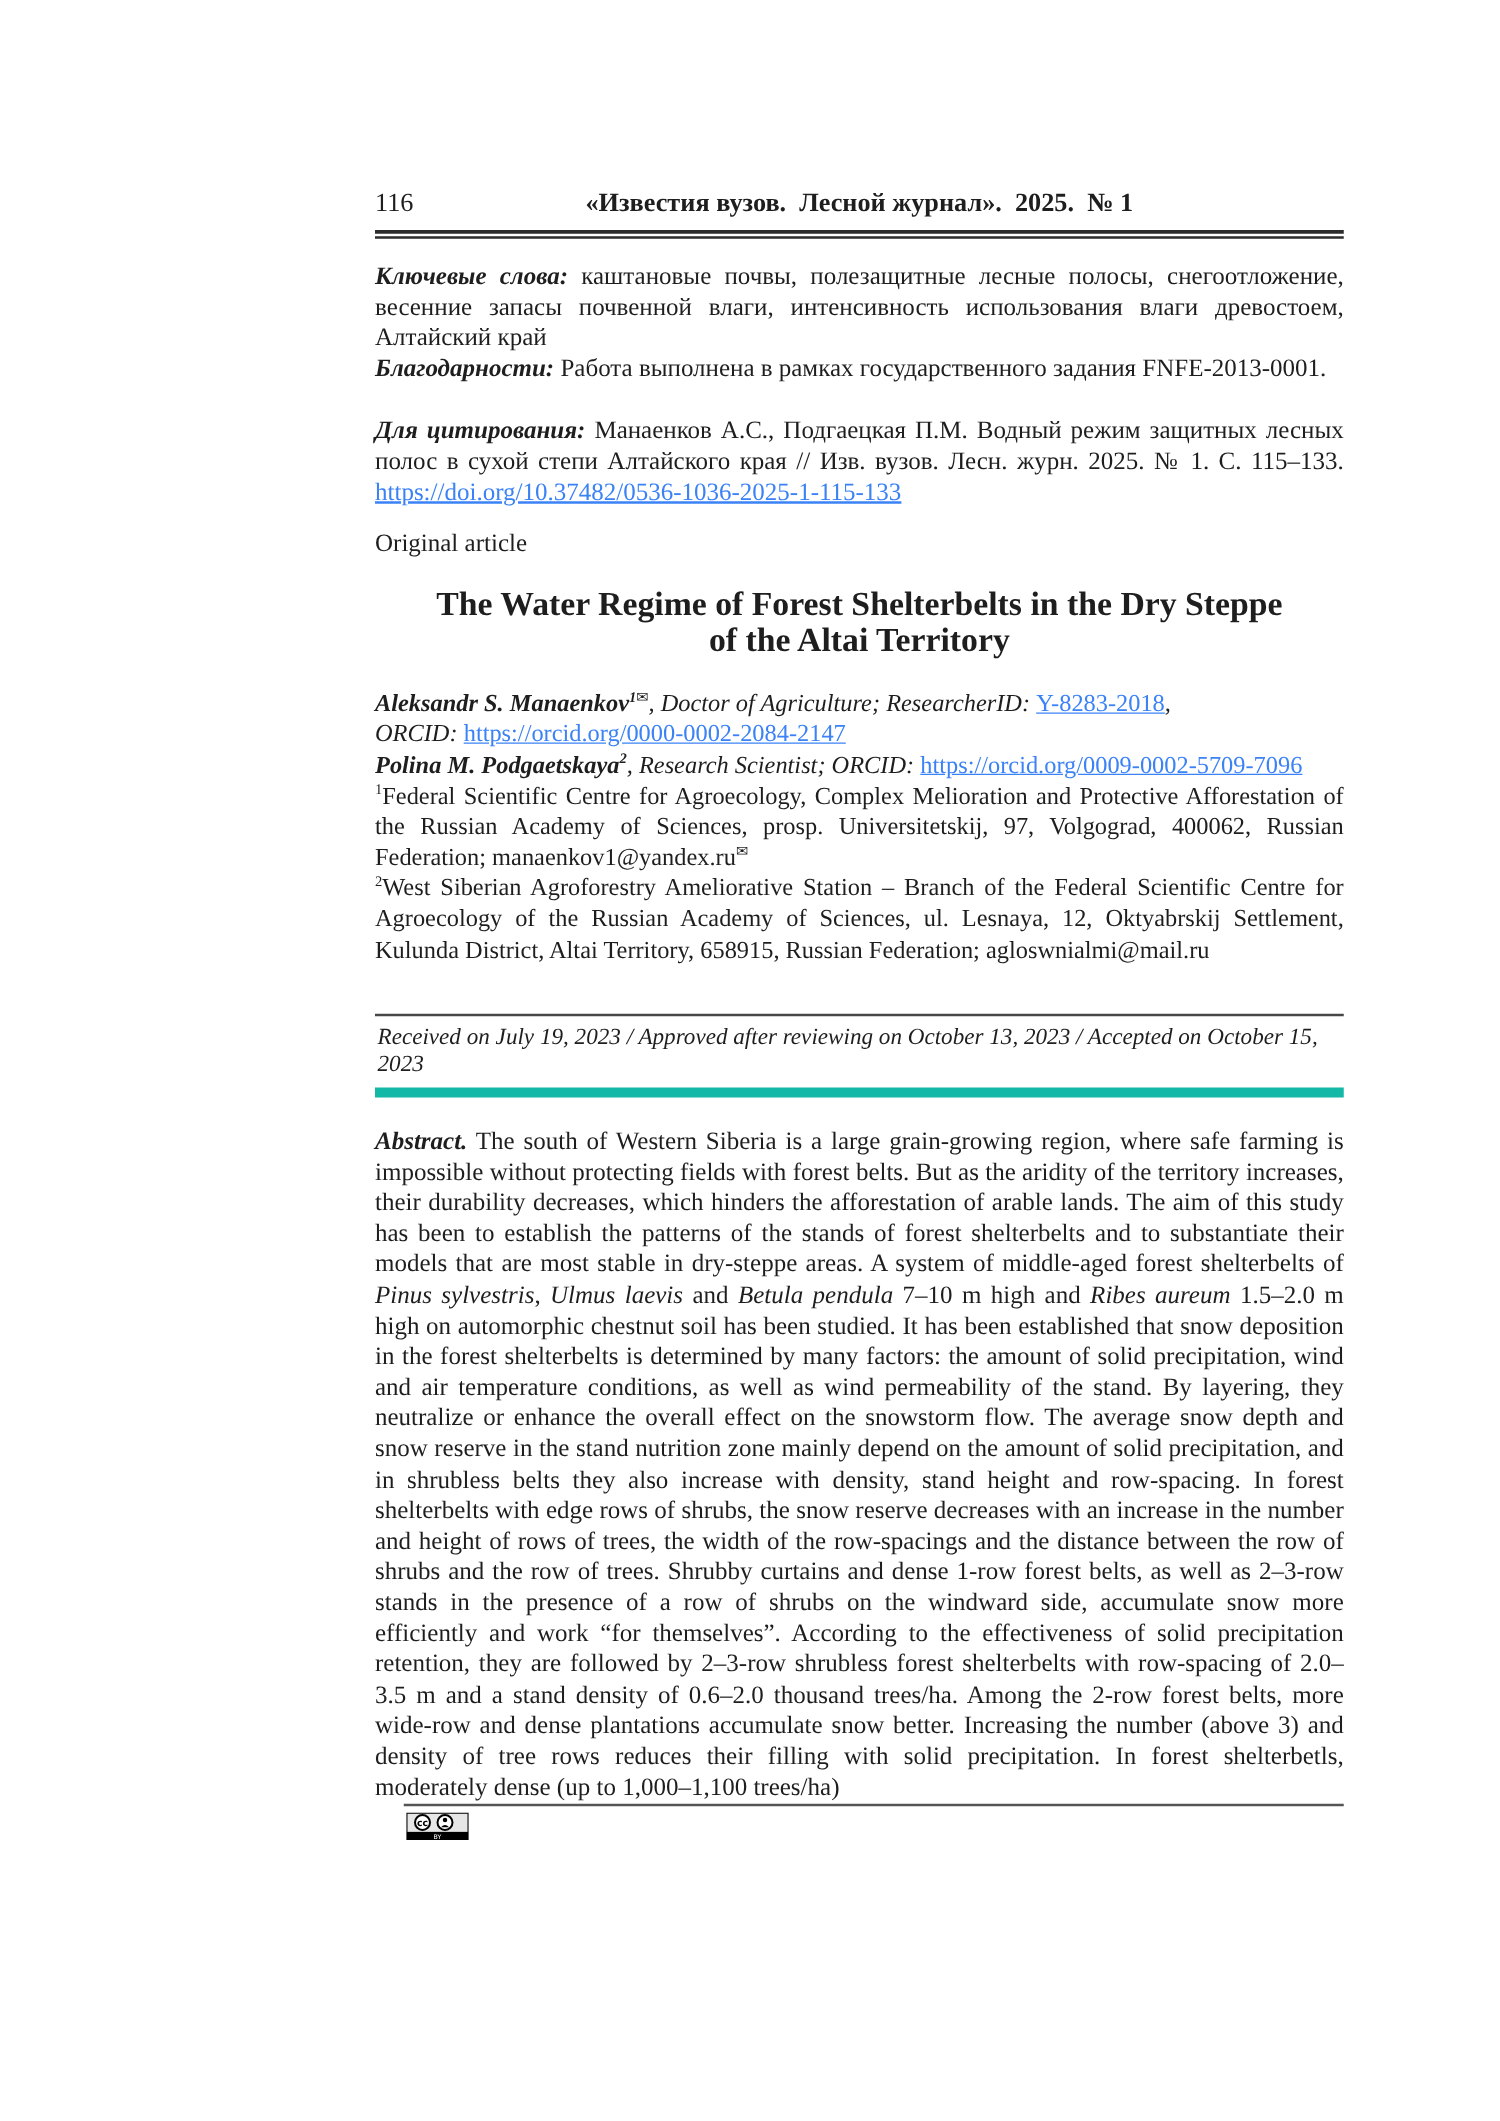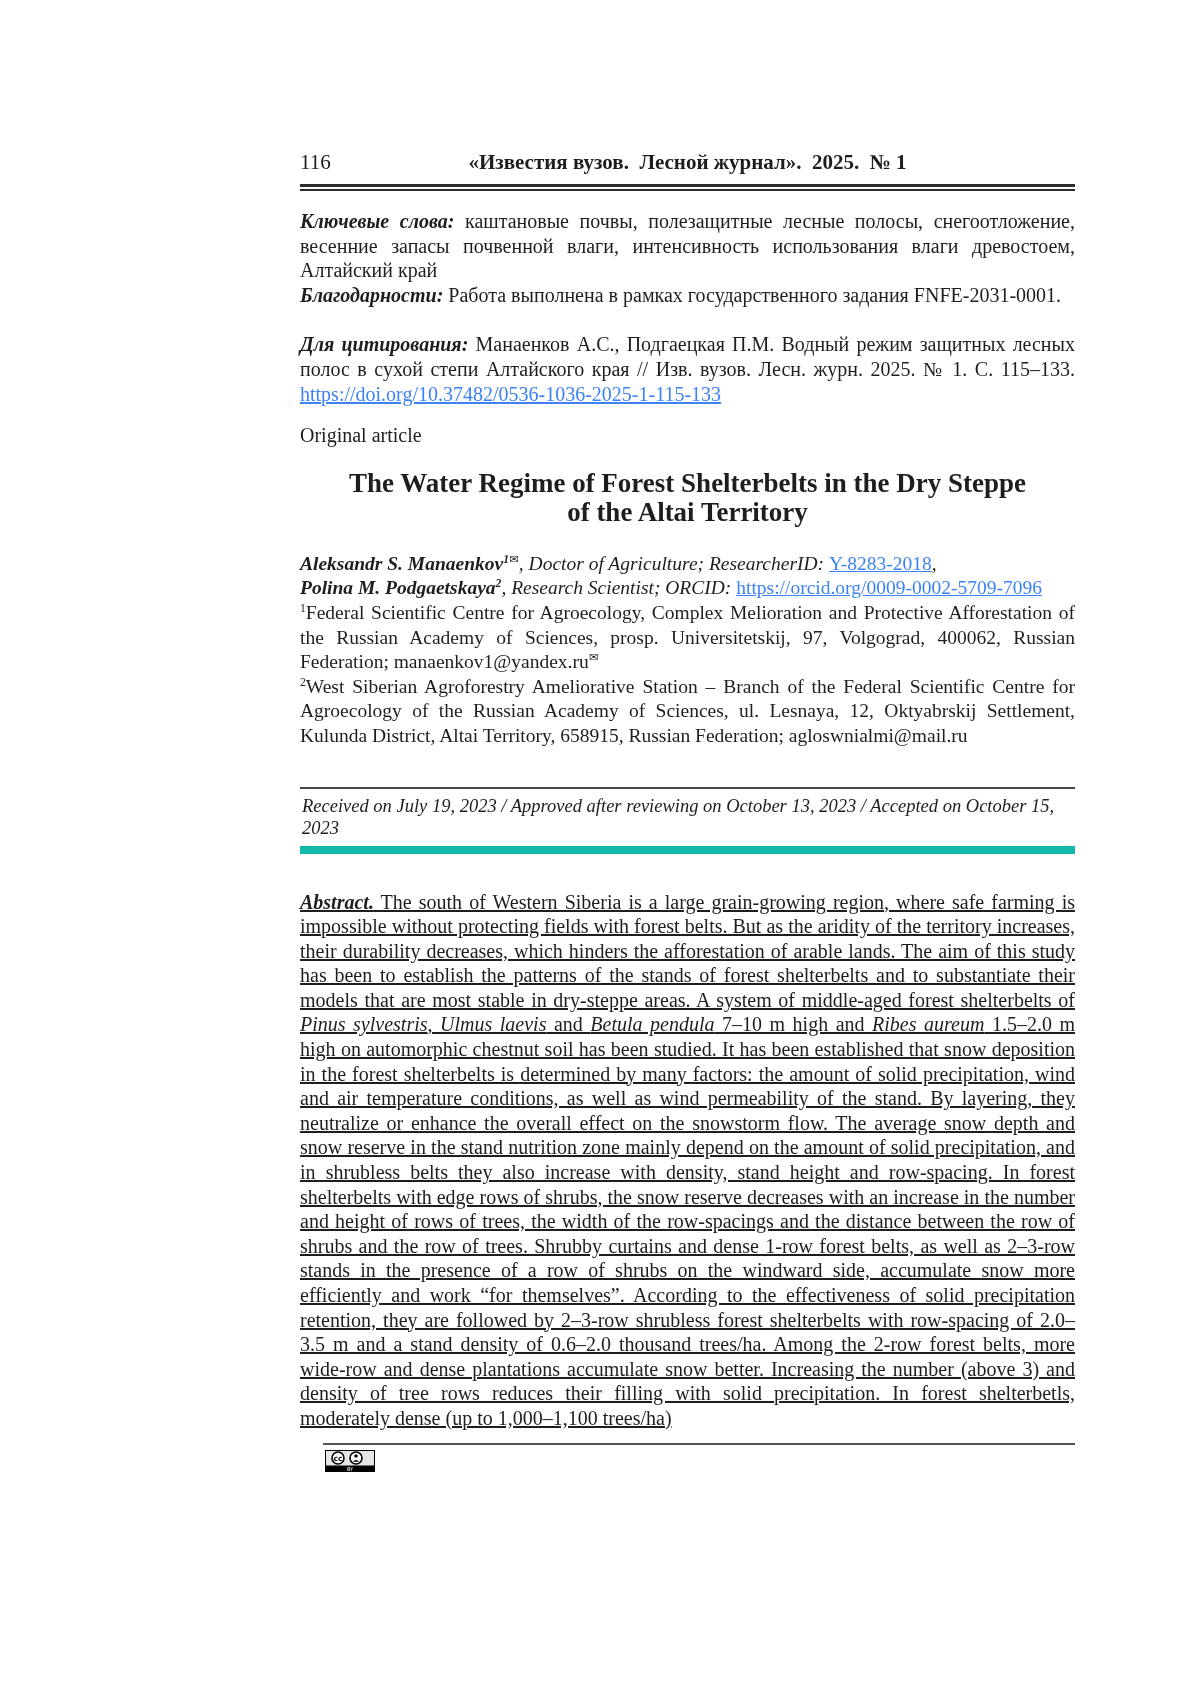--- a/index.html
+++ b/index.html
@@ -21,54 +21,55 @@
   sup { font-size:0.6em; vertical-align:super; line-height:0; }
   .mt-kw { margin-top:18px; }
   .mt-cit { margin-top:25px; }
   .orig { margin-top:17px; text-align:left; }
   .title { margin-top:21px; font-size:27px; line-height:29px; font-weight:bold; text-align:center; }
   .authors { margin-top:25px; }
   .authors p { font-size:19.5px; line-height:24.6px; }
   .received { margin-top:38px; border-top:2px solid #474747; border-bottom:8px solid #14b8a6;
     padding:6px 2px 7px 2px; }
   .received p { font-style:italic; font-size:18.5px; line-height:22px; text-align:left; }
-  .abstract { margin-top:36px;text-decoration:underline; }
+  .abstract { margin-top:23px; }
   .footer { position:absolute; left:300px; top:1443px; width:775px; }
   .footer-rule { margin-left:23px; border-top:2px solid #555555; }
   .footer-row { display:flex; align-items:center; gap:13px; padding-left:25px; margin-top:5px; }
   .license-text { font-size:18.5px; text-align:left; }
   .cc-badge { flex:0 0 auto; display:block; }
 </style>
 </head>
 <body>
 
 <div class="page">
   <div class="content">
 
     <div class="running-head">
       <span class="pagenum">116</span>
       <span class="journal">«Известия вузов.  Лесной журнал».  2025.  № 1</span>
     </div>
     <div class="double-rule"></div>
 
     <p class="mt-kw"><span class="bi">Ключевые слова:</span><span> каштановые почвы, полезащитные лесные полосы, снегоотложение, весенние запасы почвенной влаги, интенсивность использования влаги древостоем, Алтайский край</span></p>
 
-    <p><span class="bi">Благодарности:</span><span> Работа выполнена в рамках государственного задания FNFE-2031-0001.</span></p>
+    <p><span class="bi">Благодарности:</span><span> Работа выполнена в рамках государственного задания FNFE-2013-0001.</span></p>
 
     <p class="mt-cit"><span class="bi">Для цитирования:</span><span> Манаенков А.С., Подгаецкая П.М. Водный режим защитных лесных полос в сухой степи Алтайского края // Изв. вузов. Лесн. журн. 2025. № 1. С. 115–133. </span><a class="link">https://doi.org/10.37482/0536-1036-2025-1-115-133</a></p>
 
     <p class="orig">Original article</p>
 
     <div class="title">
       <div>The Water Regime of Forest Shelterbelts in the Dry Steppe</div>
       <div>of the Altai Territory</div>
     </div>
 
     <div class="authors">
       <p><span class="bi">Aleksandr S. Manaenkov</span><sup class="bi">1✉</sup><span class="it">, Doctor of Agriculture; ResearcherID: </span><a class="link it">Y-8283-2018</a><span class="it">,</span></p>
+      <p><span class="it">ORCID: </span><a class="link it">https://orcid.org/0000-0002-2084-2147</a></p>
       <p><span class="bi">Polina M. Podgaetskaya</span><sup class="bi">2</sup><span class="it">, Research Scientist; ORCID: </span><a class="link it">https://orcid.org/0009-0002-5709-7096</a></p>
       <p><sup>1</sup><span>Federal Scientific Centre for Agroecology, Complex Melioration and Protective Afforestation of the Russian Academy of Sciences, prosp. Universitetskij, 97, Volgograd, 400062, Russian Federation; manaenkov1@yandex.ru</span><sup>✉</sup></p>
       <p><sup>2</sup><span>West Siberian Agroforestry Ameliorative Station – Branch of the Federal Scientific Centre for Agroecology of the Russian Academy of Sciences, ul. Lesnaya, 12, Oktyabrskij Settlement, Kulunda District, Altai Territory, 658915, Russian Federation; agloswnialmi@mail.ru</span></p>
     </div>
 
     <div class="received">
       <p>Received on July 19, 2023 / Approved after reviewing on October 13, 2023 / Accepted on October 15, 2023</p>
     </div>
 
     <p class="abstract"><span class="bi">Abstract.</span><span> The south of Western Siberia is a large grain-growing region, where safe farming is impossible without protecting fields with forest belts. But as the aridity of the territory increases, their durability decreases, which hinders the afforestation of arable lands. The aim of this study has been to establish the patterns of the stands of forest shelterbelts and to substantiate their models that are most stable in dry-steppe areas. A system of middle-aged forest shelterbelts of </span><span class="it">Pinus sylvestris</span><span>, </span><span class="it">Ulmus laevis</span><span> and </span><span class="it">Betula pendula</span><span> 7–10 m high and </span><span class="it">Ribes aureum</span><span> 1.5–2.0 m high on automorphic chestnut soil has been studied. It has been established that snow deposition in the forest shelterbelts is determined by many factors: the amount of solid precipitation, wind and air temperature conditions, as well as wind permeability of the stand. By layering, they neutralize or enhance the overall effect on the snowstorm flow. The average snow depth and snow reserve in the stand nutrition zone mainly depend on the amount of solid precipitation, and in shrubless belts they also increase with density, stand height and row-spacing. In forest shelterbelts with edge rows of shrubs, the snow reserve decreases with an increase in the number and height of rows of trees, the width of the row-spacings and the distance between the row of shrubs and the row of trees. Shrubby curtains and dense 1-row forest belts, as well as 2–3-row stands in the presence of a row of shrubs on the windward side, accumulate snow more efficiently and work “for themselves”. According to the effectiveness of solid precipitation retention, they are followed by 2–3-row shrubless forest shelterbelts with row-spacing of 2.0–3.5 m and a stand density of 0.6–2.0 thousand trees/ha. Among the 2-row forest belts, more wide-row and dense plantations accumulate snow better. Increasing the number (above 3) and density of tree rows reduces their filling with solid precipitation. In forest shelterbetls, moderately dense (up to 1,000–1,100 trees/ha)</span></p>

